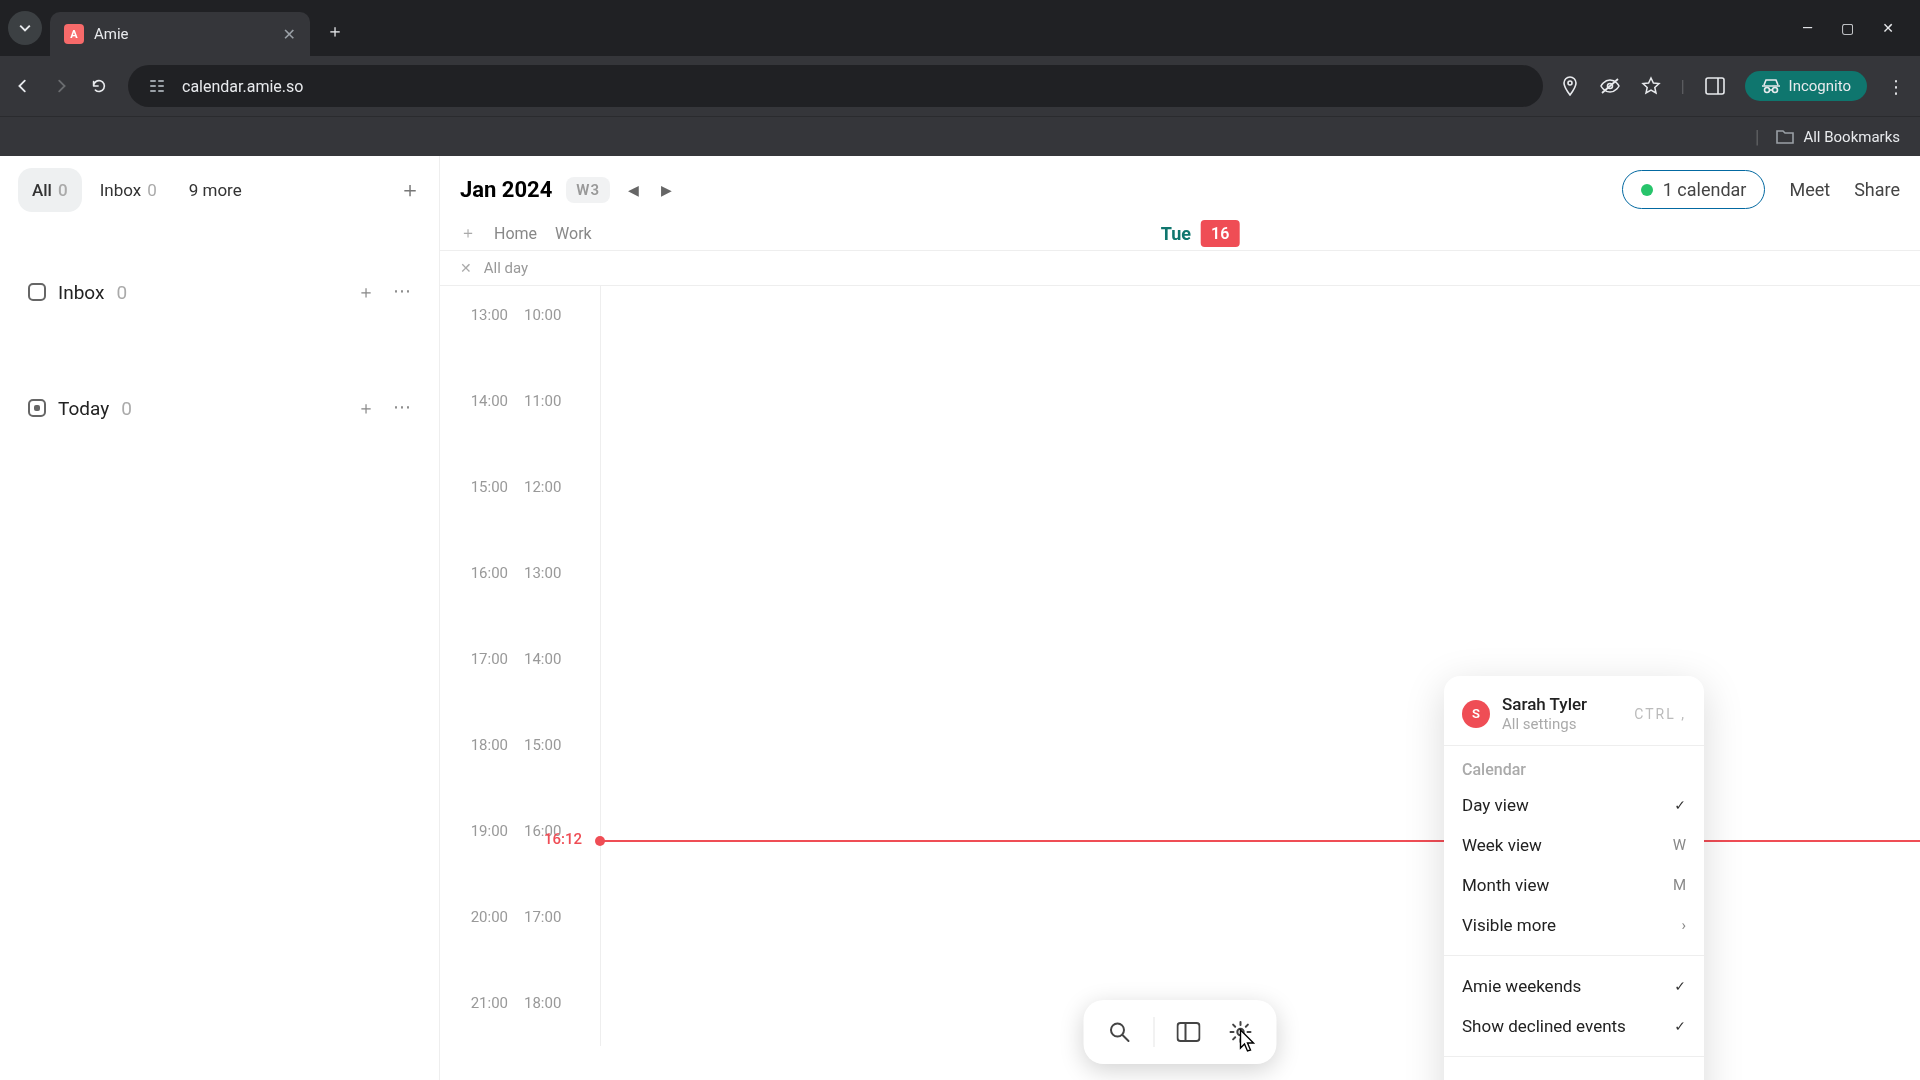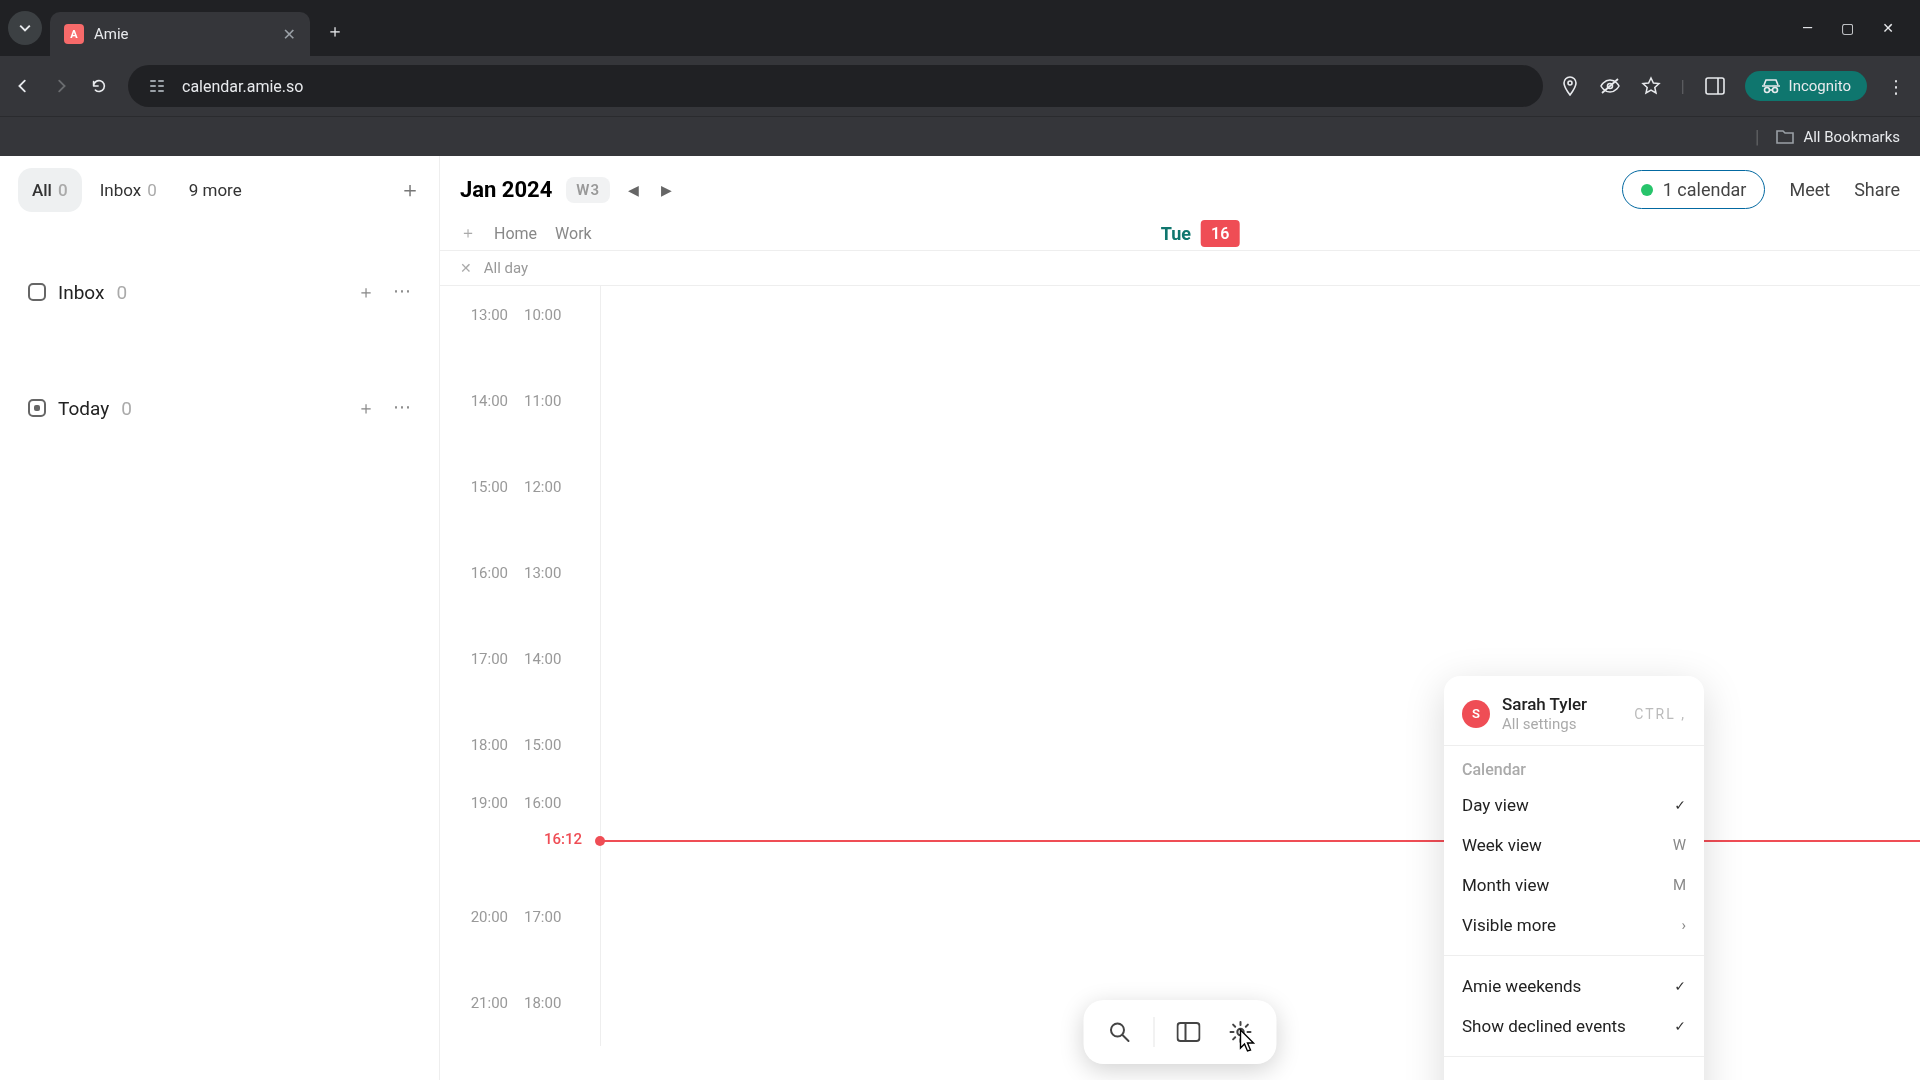--- a/index.html
+++ b/index.html
@@ -284,21 +284,21 @@
           <span>13:00</span>
         </div>
         <div class="time-row" style="top: 364px;">
           <span>17:00</span>
           <span>14:00</span>
         </div>
         <div class="time-row" style="top: 450px;">
           <span>18:00</span>
           <span>15:00</span>
         </div>
-        <div class="time-row" style="top: 508px;">
+        <div class="time-row" style="top: 536px;">
           <span>19:00</span>
           <span>16:00</span>
         </div>
         <div class="time-row" style="top: 622px;">
           <span>20:00</span>
           <span>17:00</span>
         </div>
         <div class="time-row" style="top: 708px;">
           <span>21:00</span>
           <span>18:00</span>

